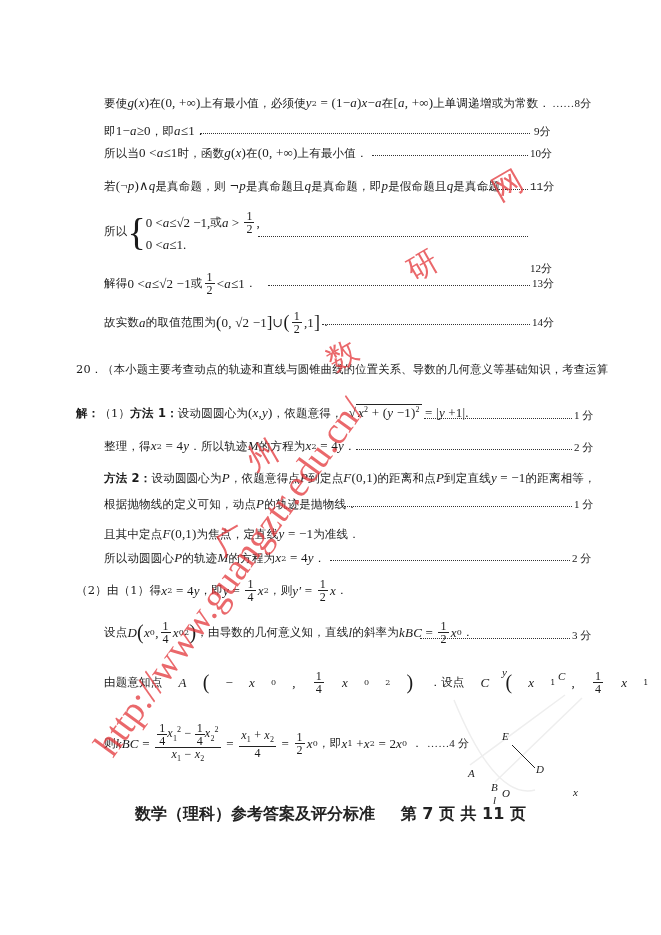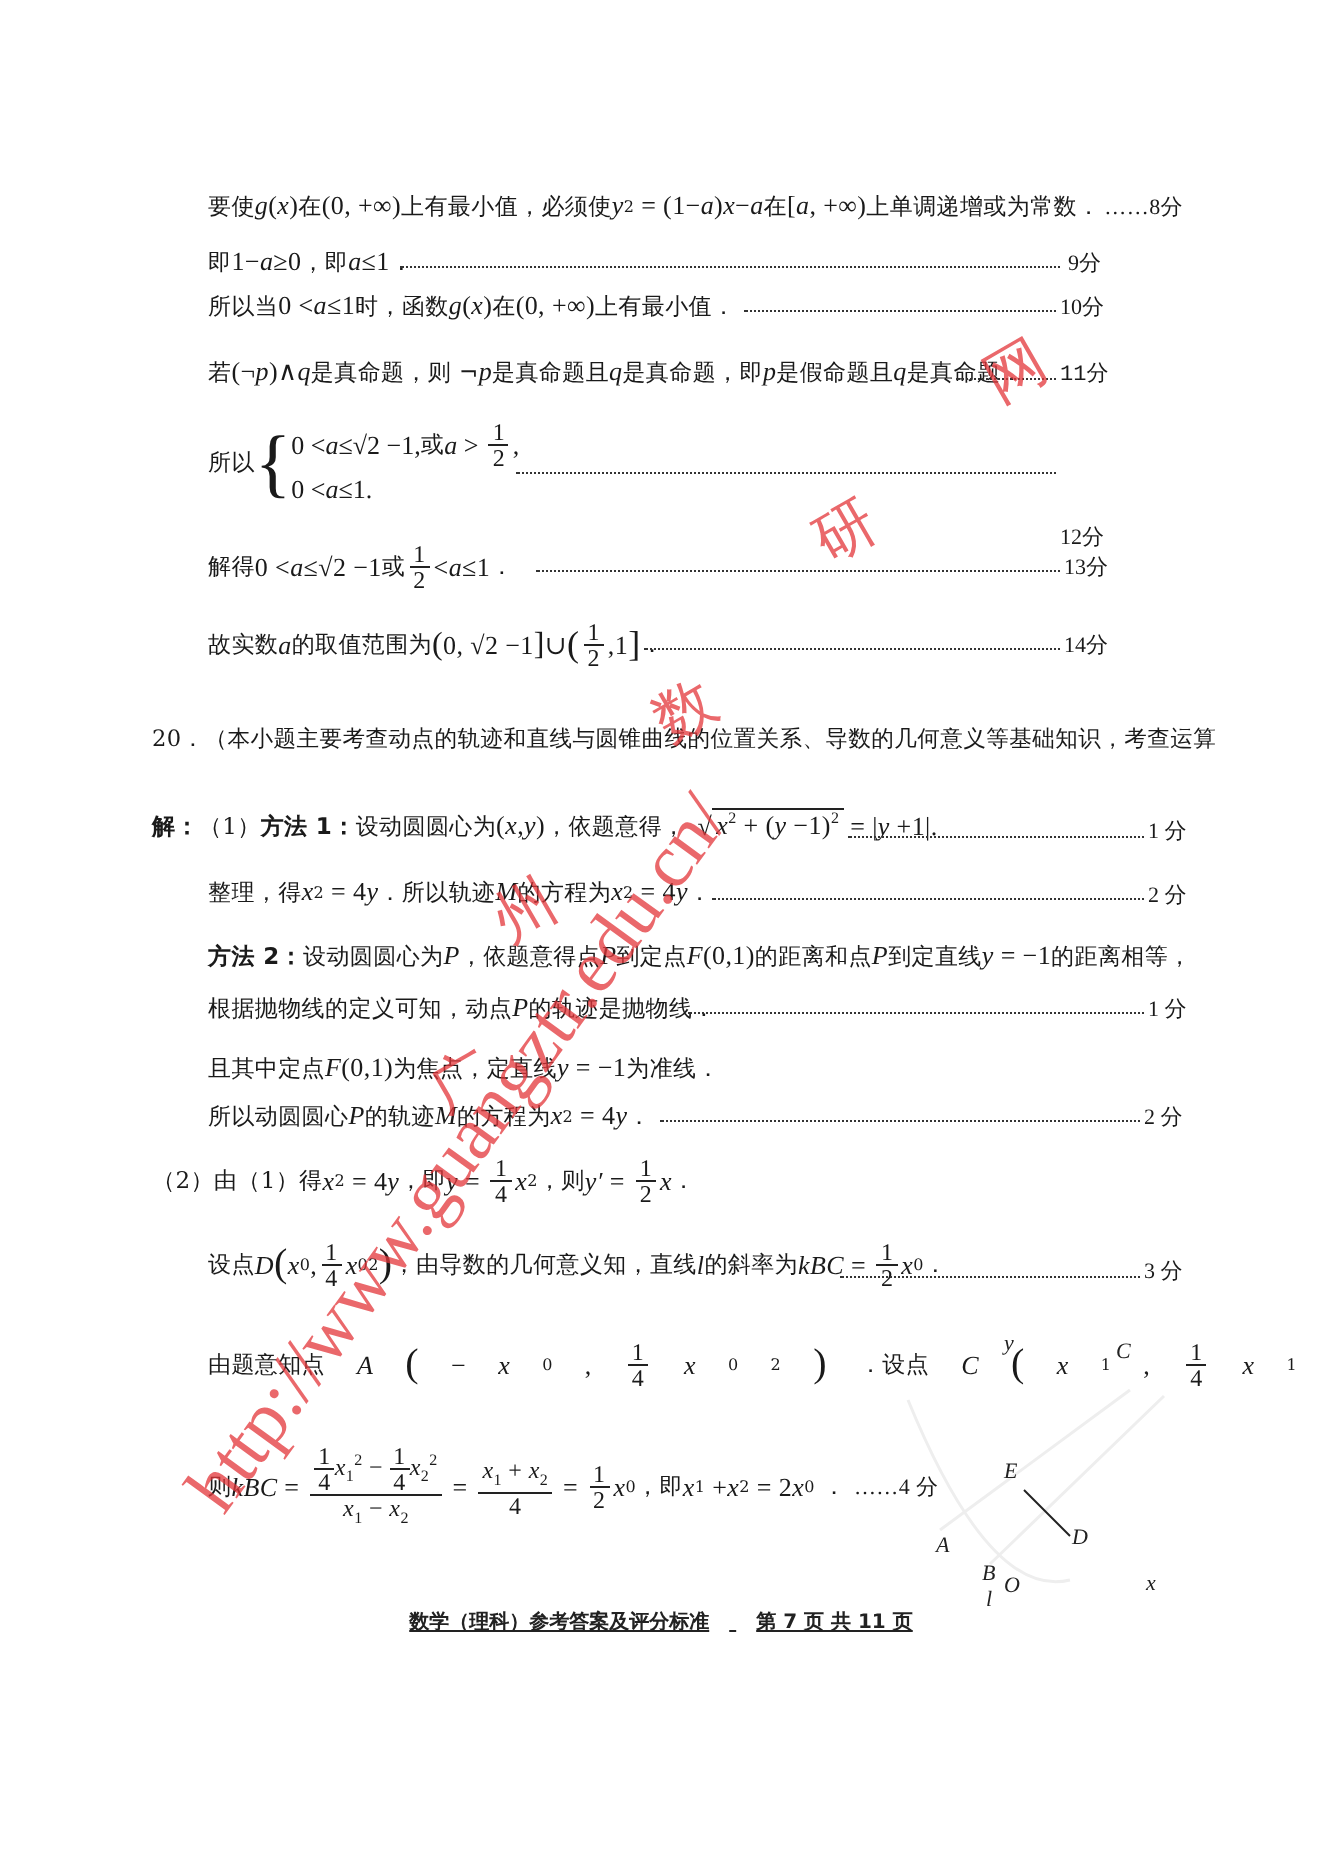--- a/index.html
+++ b/index.html
@@ -12,21 +12,21 @@
   .mr { font-family:"Liberation Serif","DejaVu Serif",serif; font-size:13px; }
   .dots { position:absolute; border-bottom:1.5px dotted #333; height:0; }
   .score { position:absolute; font-size:11px; font-family:"Liberation Serif",serif; }
   .bold { font-weight:bold; }
   .frac { display:inline-flex; flex-direction:column; align-items:center; vertical-align:middle; margin:0 2px; font-family:"Liberation Serif",serif; font-size:12px; line-height:12px; }
   .frac .num { border-bottom:1px solid #222; padding:0 2px; }
   .frac .den { padding:0 2px; }
   .brace { font-size:38px; font-family:"Liberation Serif",serif; line-height:36px; font-weight:100; }
   .wm { position:absolute; color:#e3363a; font-family:"Liberation Serif","DejaVu Serif",serif; opacity:0.75; transform-origin:left bottom; white-space:nowrap; pointer-events:none; }
   .fig-label { position:absolute; font-family:"Liberation Serif",serif; font-style:italic; font-size:11px; color:#222; }
-  .footer { position:absolute; top:804px; left:0; width:661px; text-align:center; font-family:"DejaVu Sans","Liberation Sans",sans-serif; font-weight:bold; font-size:10px; color:#222;text-decoration:underline; }
+  .footer { position:absolute; top:804px; left:0; width:661px; text-align:center; font-family:"DejaVu Sans","Liberation Sans",sans-serif; font-weight:bold; font-size:16px; color:#222; }
   .footer span { margin:0 10px; }
   sup { font-size:8px; }
   sub { font-size:8px; }
 </style>
 </head>
 <body>
 
 <div class="page">
 
   <div class="line txt" style="top:95px;left:104px;">

